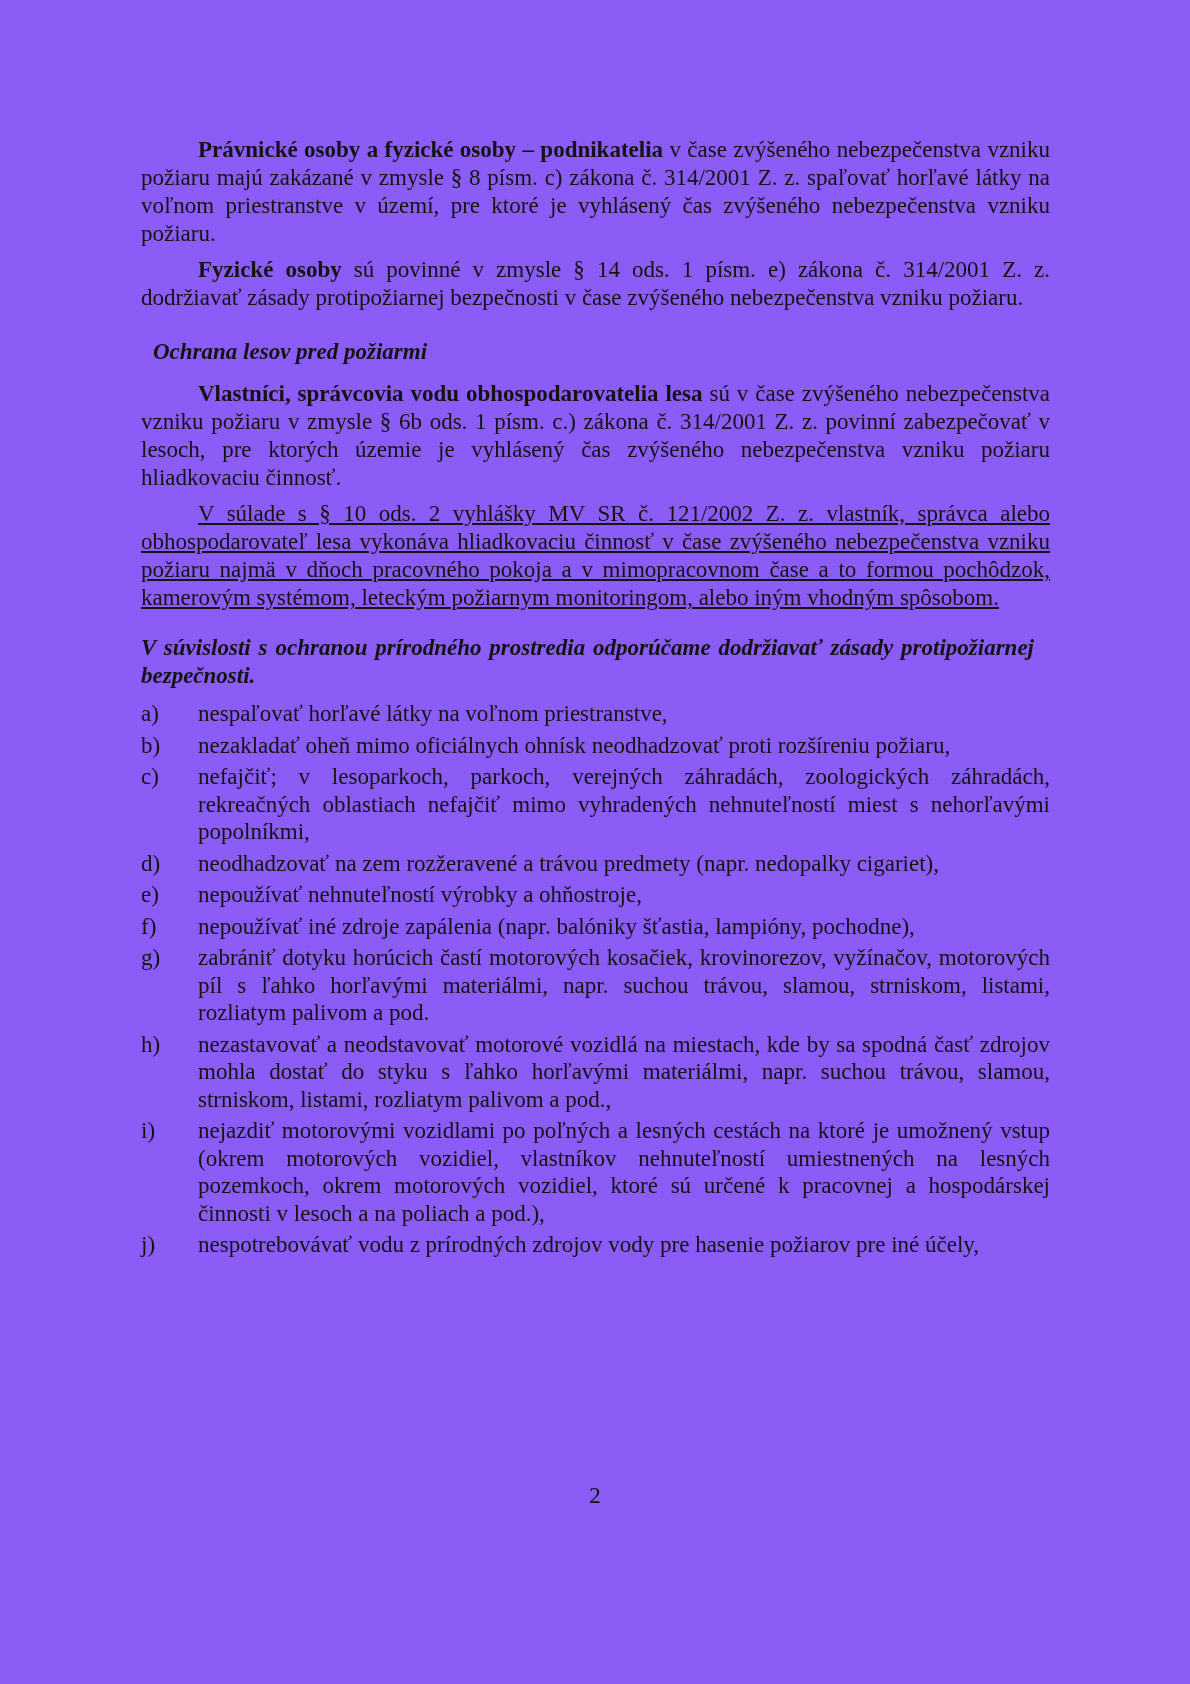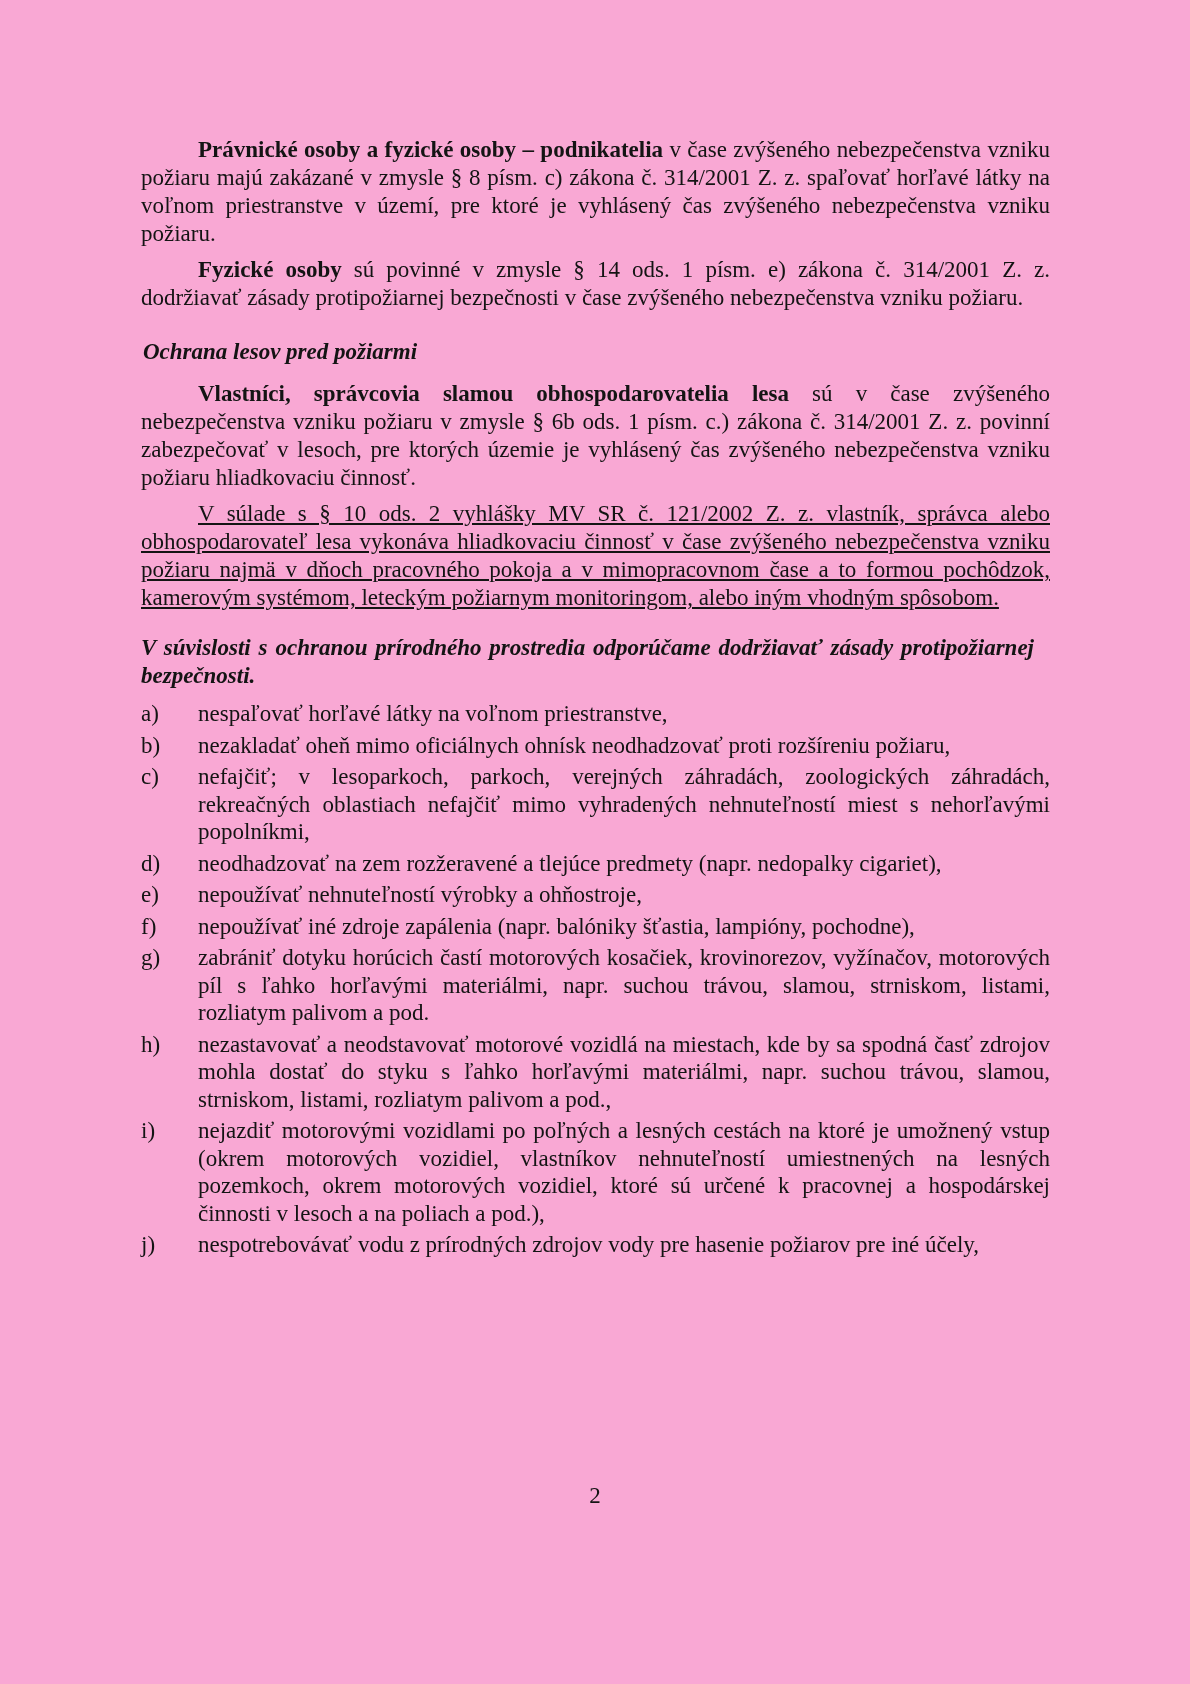--- a/index.html
+++ b/index.html
@@ -5,21 +5,21 @@
   html, body {
     margin: 0;
     padding: 0;
     background: #ffffff;
   }
   .page {
     position: relative;
     width: 1190px;
     height: 1684px;
     margin: 0 auto;
-    background: #f9a8d4;
+    background: #8b5cf6;
     box-sizing: border-box;
     padding: 136px 140px 0 141px;
     font-family: "Liberation Serif", "DejaVu Serif", serif;
     font-size: 23px;
     line-height: 28px;
     color: #141414;
     overflow: hidden;
   }
   .para {
     margin: 0 0 8px 0;
@@ -27,21 +27,21 @@
     text-align: justify;
   }
   .b { font-weight: bold; }
   .heading {
     font-weight: bold;
     font-style: italic;
     text-align: justify;
     text-indent: 0;
   }
   .heading-forest {
-    margin: 26px 0 14px 2px;
+    margin: 26px 0 14px 12px;
   }
   .heading-environment {
     margin: 17px 16px 10px 0;
   }
   .para-gap { margin-bottom: 22px; text-decoration: underline; }
   .principles-list {
     margin-top: 7px;
   }
   .list-item {
     display: flex;
@@ -68,21 +68,21 @@
 <body>
 
 <div class="page">
 
   <p class="para"><span class="b">Právnické osoby a fyzické osoby – podnikatelia</span><span> v čase zvýšeného nebezpečenstva vzniku požiaru majú zakázané v zmysle § 8 písm. c) zákona č. 314/2001 Z. z. spaľovať horľavé látky na voľnom priestranstve v území, pre ktoré je vyhlásený čas zvýšeného nebezpečenstva vzniku požiaru.</span></p>
 
   <p class="para"><span class="b">Fyzické osoby</span><span> sú povinné v zmysle § 14 ods. 1 písm. e) zákona č. 314/2001 Z. z. dodržiavať zásady protipožiarnej bezpečnosti v čase zvýšeného nebezpečenstva vzniku požiaru.</span></p>
 
   <p class="para heading heading-forest">Ochrana lesov pred požiarmi</p>
 
-  <p class="para"><span class="b">Vlastníci, správcovia slamou obhospodarovatelia lesa</span><span> sú v čase zvýšeného nebezpečenstva vzniku požiaru v zmysle § 6b ods. 1 písm. c.) zákona č. 314/2001 Z. z. povinní zabezpečovať v lesoch, pre ktorých územie je vyhlásený čas zvýšeného nebezpečenstva vzniku požiaru hliadkovaciu činnosť.</span></p>
+  <p class="para"><span class="b">Vlastníci, správcovia vodu obhospodarovatelia lesa</span><span> sú v čase zvýšeného nebezpečenstva vzniku požiaru v zmysle § 6b ods. 1 písm. c.) zákona č. 314/2001 Z. z. povinní zabezpečovať v lesoch, pre ktorých územie je vyhlásený čas zvýšeného nebezpečenstva vzniku požiaru hliadkovaciu činnosť.</span></p>
 
   <p class="para para-gap">V súlade s § 10 ods. 2 vyhlášky MV SR č. 121/2002 Z. z. vlastník, správca alebo obhospodarovateľ lesa vykonáva hliadkovaciu činnosť v čase zvýšeného nebezpečenstva vzniku požiaru najmä v dňoch pracovného pokoja a v mimopracovnom čase a to formou pochôdzok, kamerovým systémom, leteckým požiarnym monitoringom, alebo iným vhodným spôsobom.</p>
 
   <p class="para heading heading-environment">V súvislosti s ochranou prírodného prostredia odporúčame dodržiavať zásady protipožiarnej bezpečnosti.</p>
 
 
   <div class="principles-list">
     <div class="list-item">
       <span class="list-label">a)</span>
       <div class="list-text">nespaľovať horľavé látky na voľnom priestranstve,</div>
@@ -90,21 +90,21 @@
     <div class="list-item">
       <span class="list-label">b)</span>
       <div class="list-text">nezakladať oheň mimo oficiálnych ohnísk neodhadzovať proti rozšíreniu požiaru,</div>
     </div>
     <div class="list-item">
       <span class="list-label">c)</span>
       <div class="list-text">nefajčiť; v lesoparkoch, parkoch, verejných záhradách, zoologických záhradách, rekreačných oblastiach nefajčiť mimo vyhradených nehnuteľností miest s nehorľavými popolníkmi,</div>
     </div>
     <div class="list-item">
       <span class="list-label">d)</span>
-      <div class="list-text">neodhadzovať na zem rozžeravené a tlejúce predmety (napr. nedopalky cigariet),</div>
+      <div class="list-text">neodhadzovať na zem rozžeravené a trávou predmety (napr. nedopalky cigariet),</div>
     </div>
     <div class="list-item">
       <span class="list-label">e)</span>
       <div class="list-text">nepoužívať nehnuteľností výrobky a ohňostroje,</div>
     </div>
     <div class="list-item">
       <span class="list-label">f)</span>
       <div class="list-text">nepoužívať iné zdroje zapálenia (napr. balóniky šťastia, lampióny, pochodne),</div>
     </div>
     <div class="list-item">

